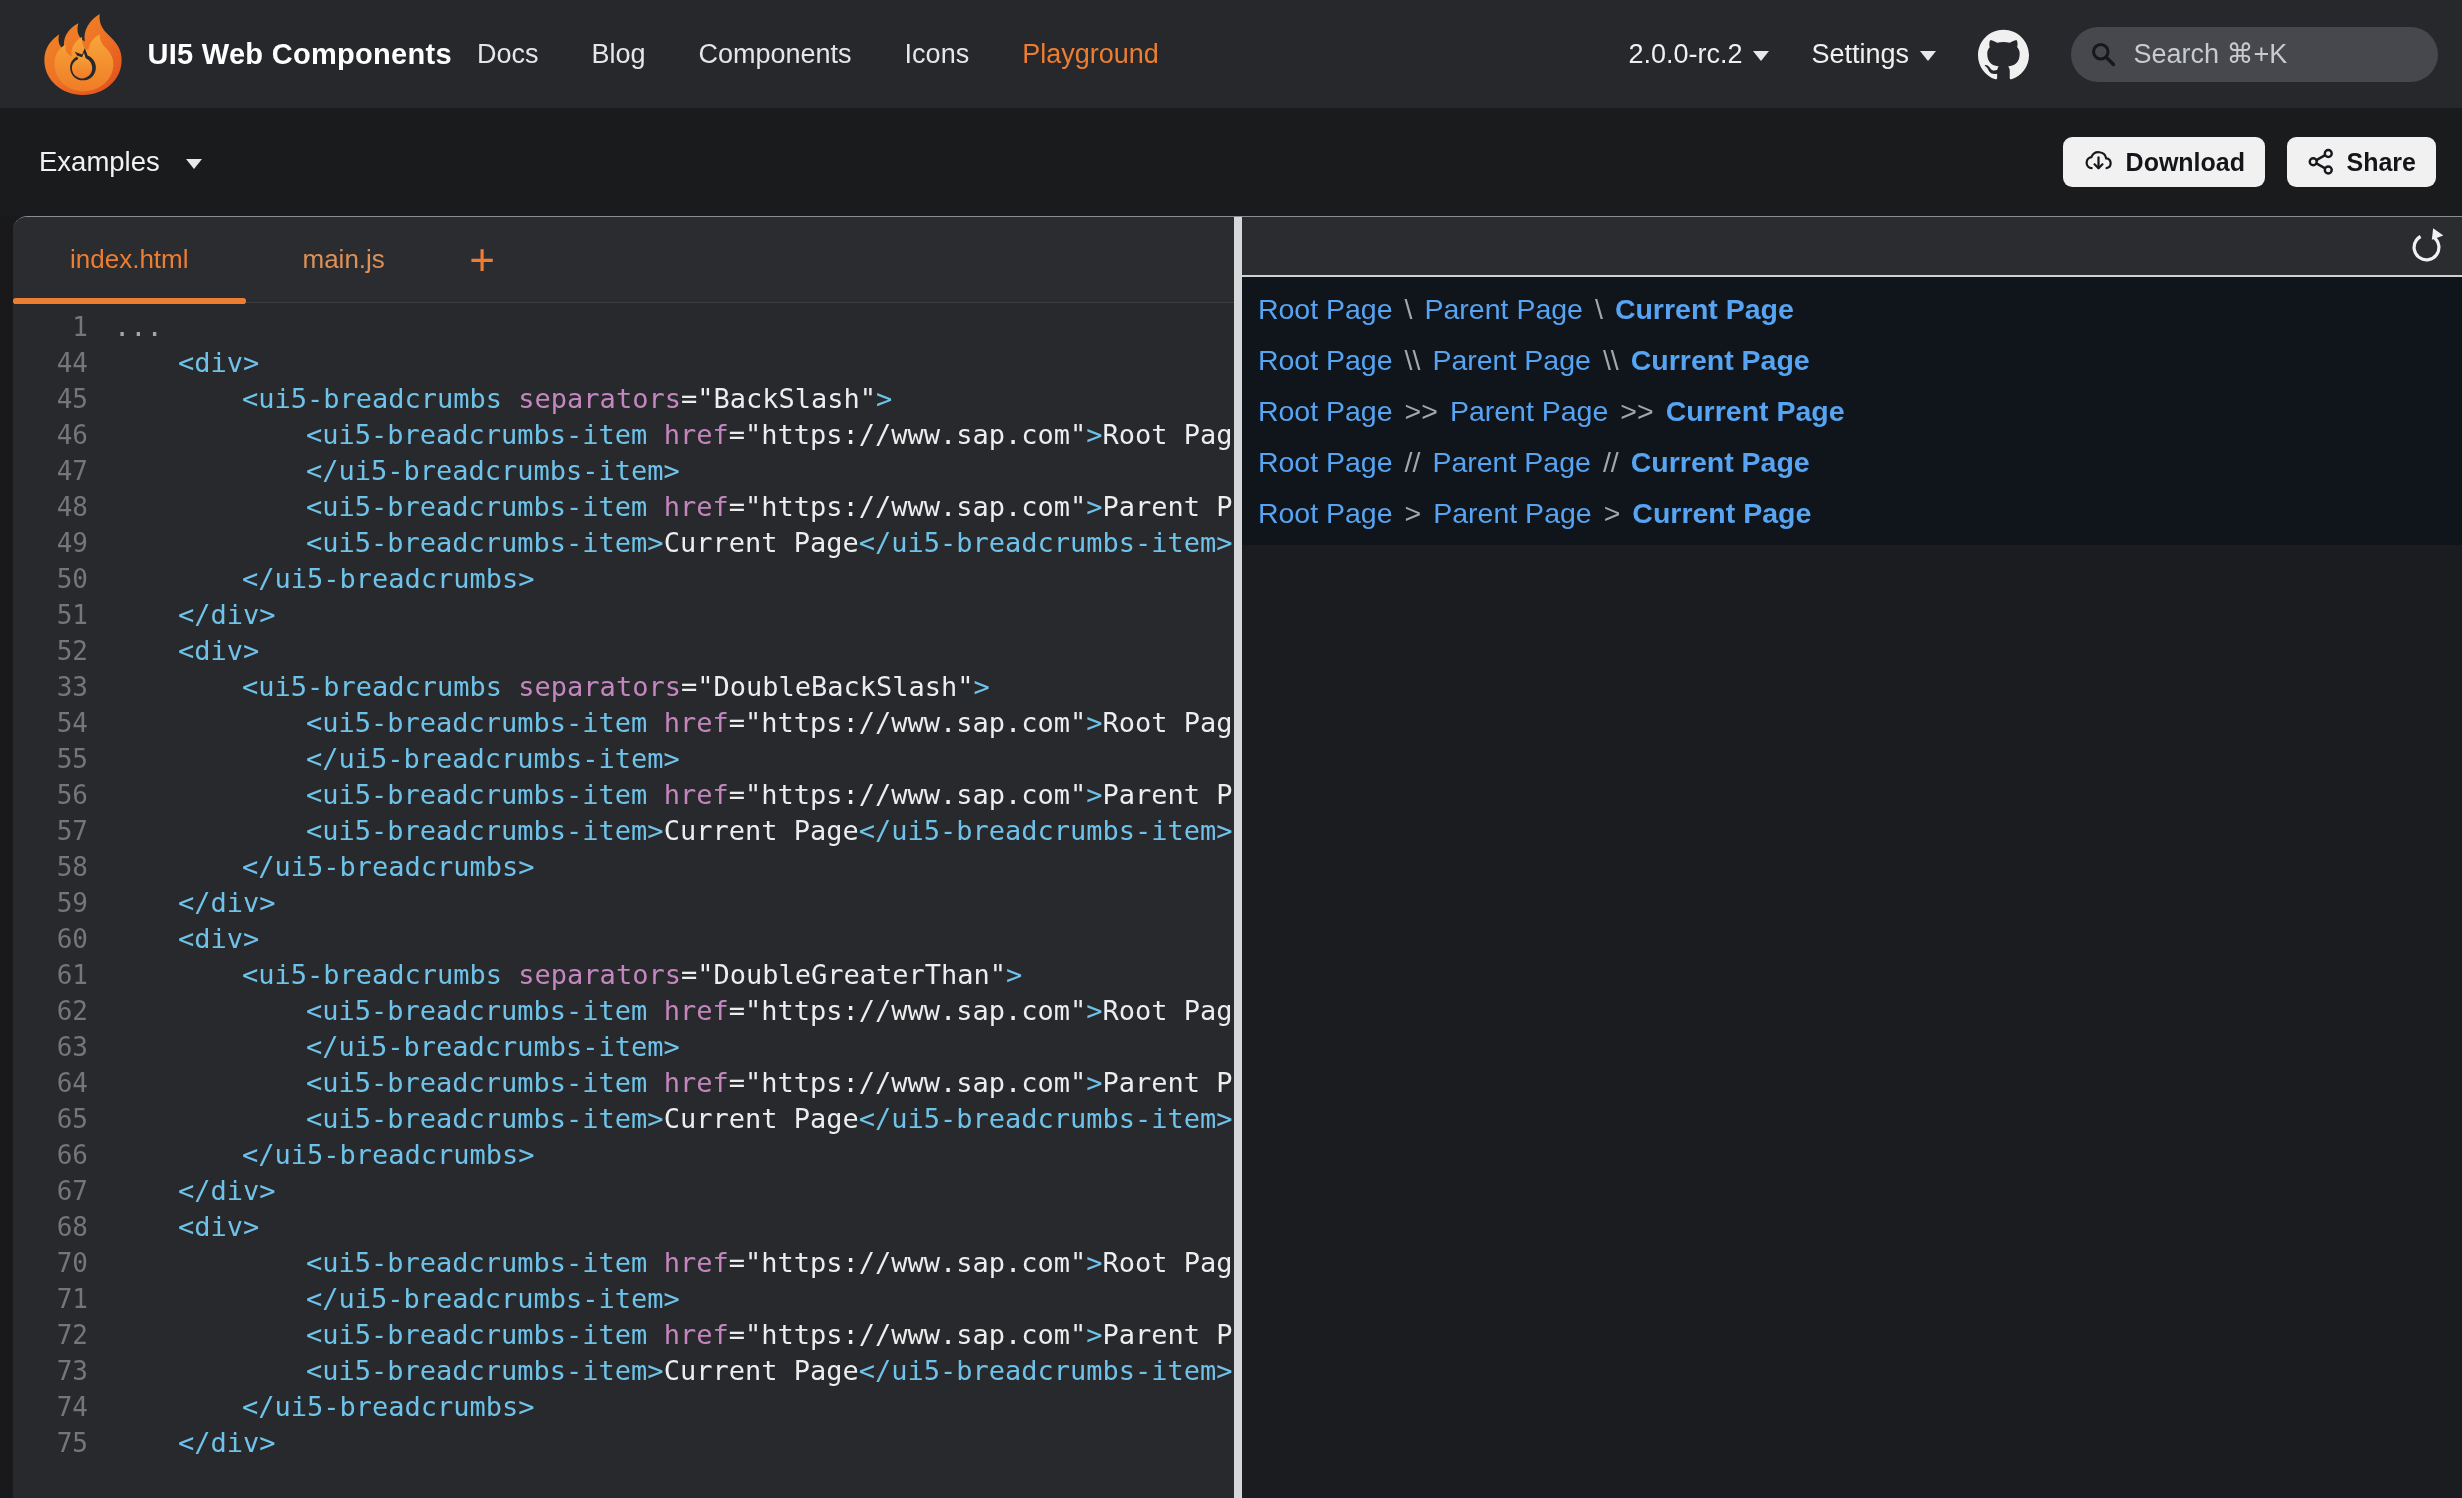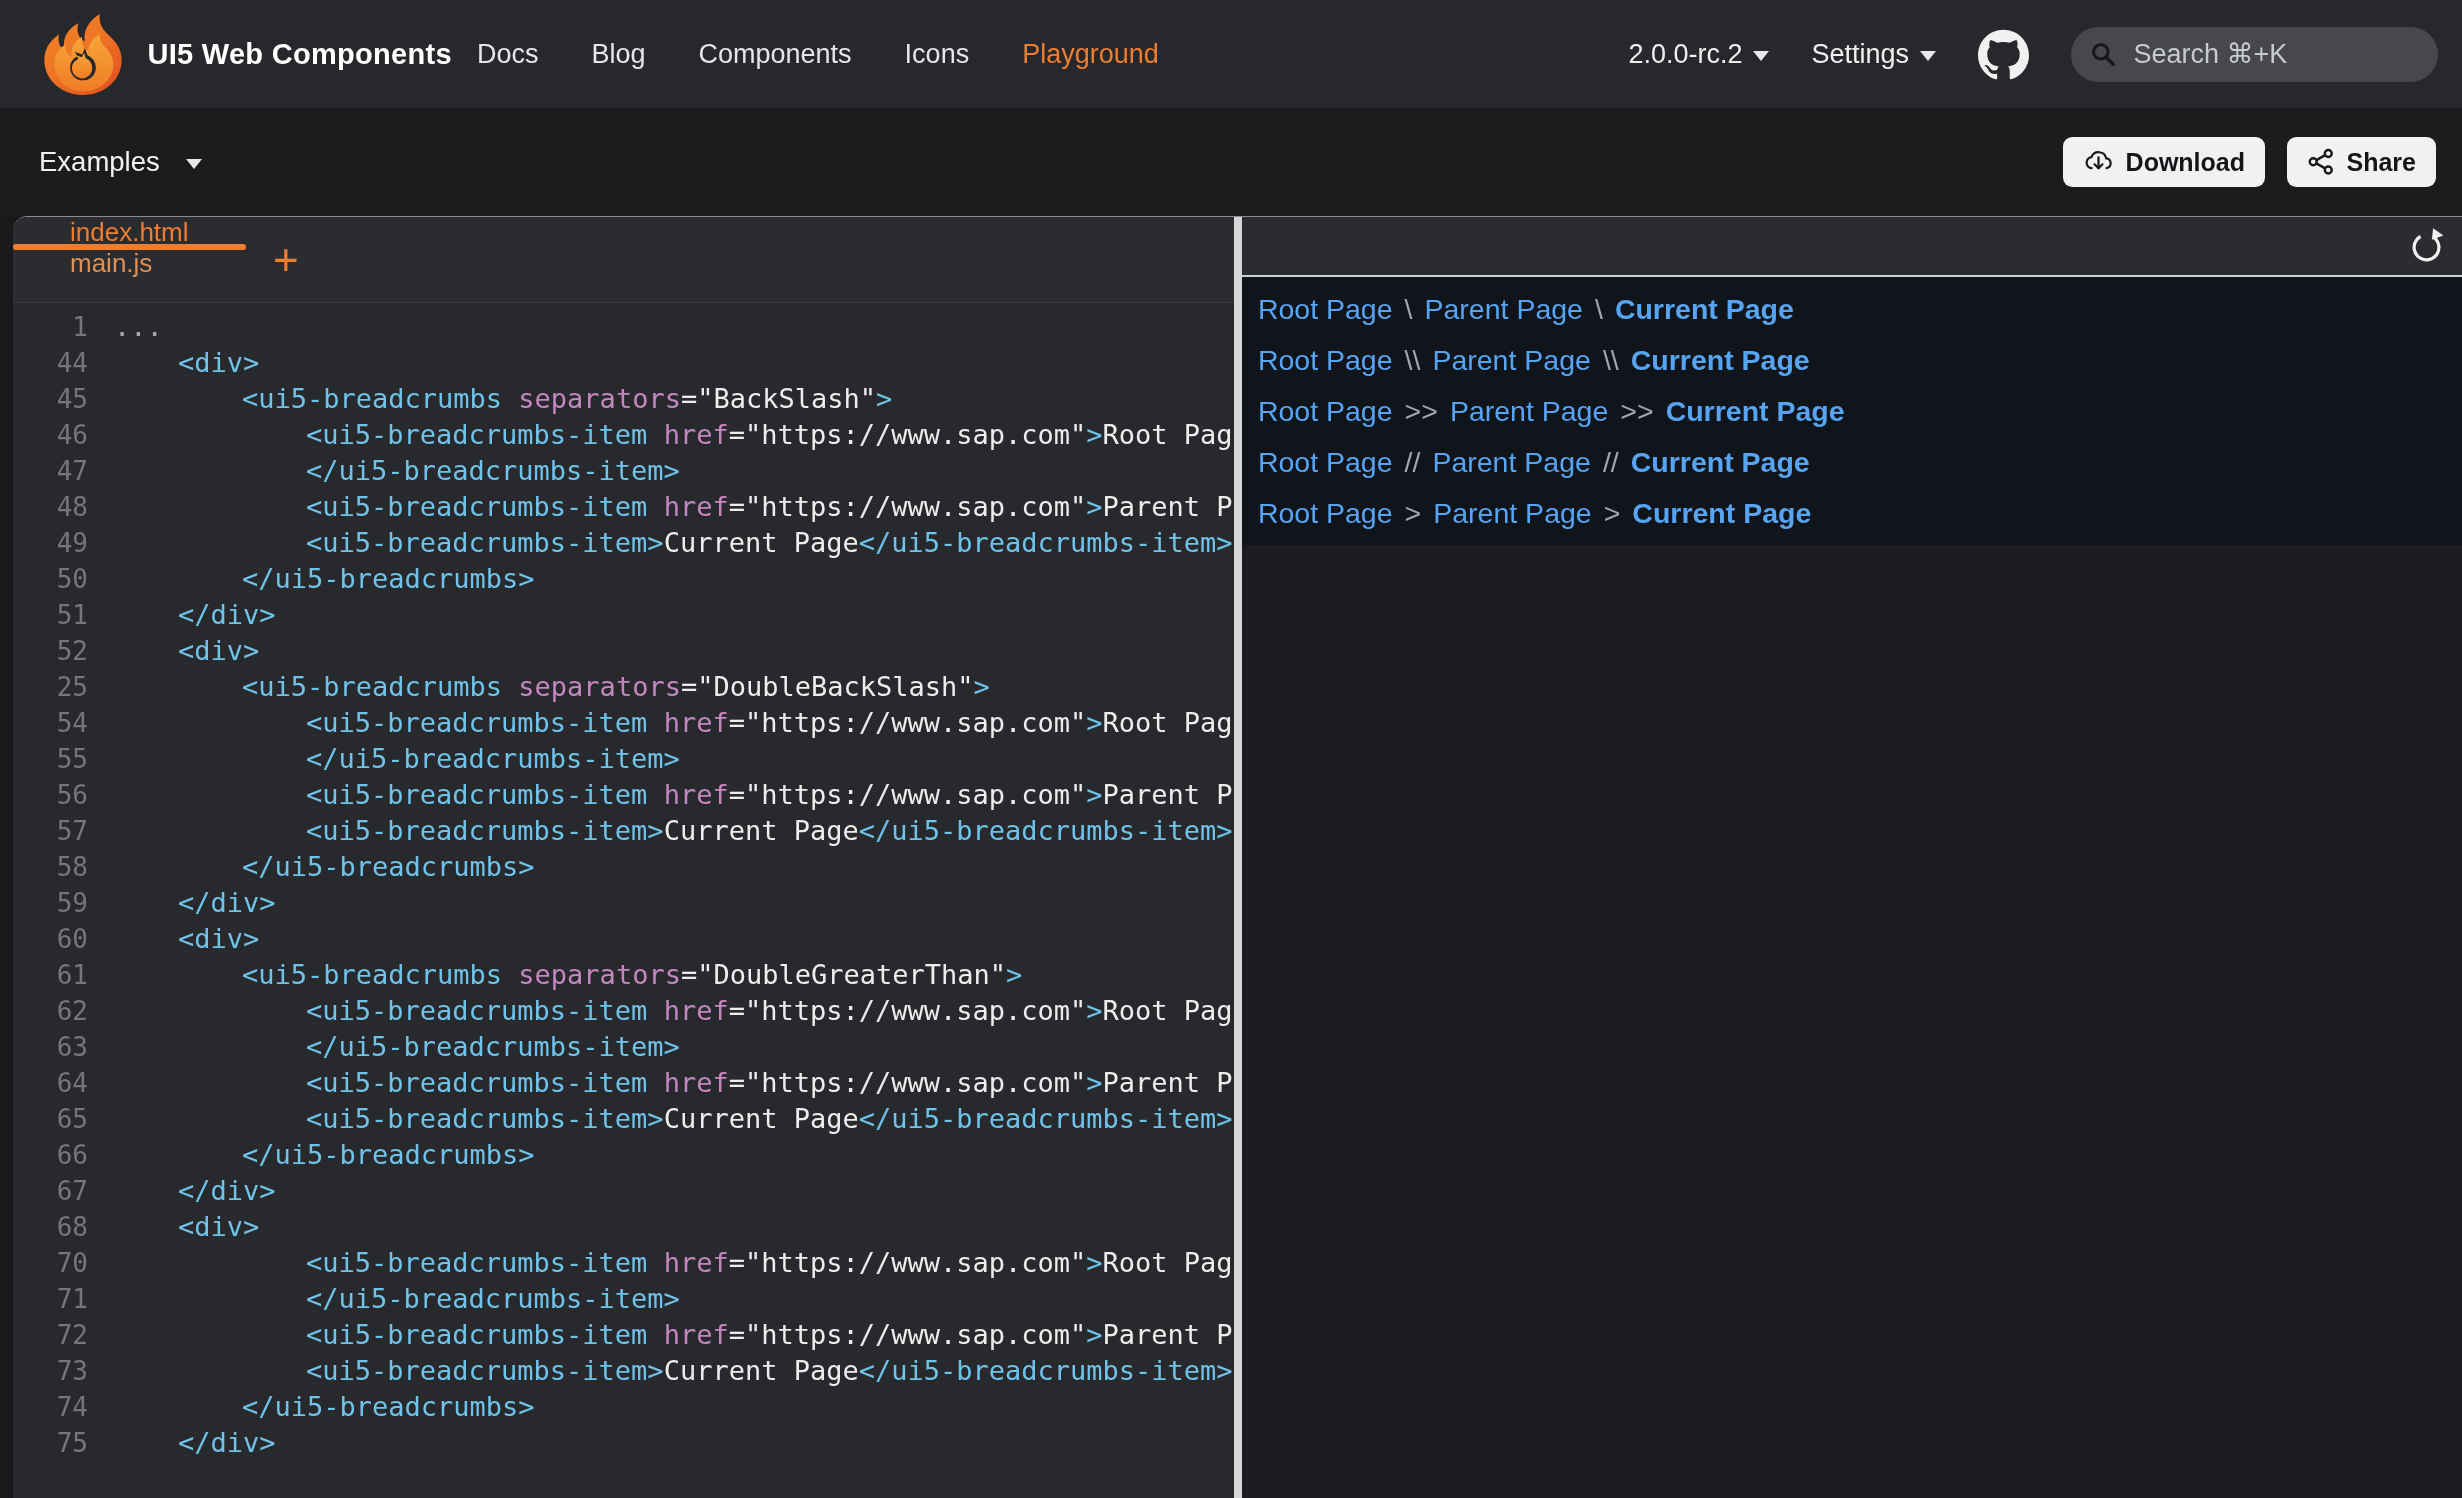--- a/index.html
+++ b/index.html
@@ -180,38 +180,38 @@
     </span>
     <span>Share</span>
   </button>
 </div>
 
 <div class="main">
   <div class="content">
 
     <section class="editor-panel">
       <div class="tabbar">
-        <div id="tabs" style="display:flex;align-items:stretch;flex-direction:column;">
+        <div id="tabs" style="display:flex;align-items:stretch;">
             <span class="tab active">index.html</span>
             <span class="tab">main.js</span>
           </div>
         <div class="tab-plus">+</div>
       </div>
       <div class="code" id="code-lines">
           <div class="code-line"><span class="ln">1</span><span class="code-text" style="padding-left: 0px;"><span class="tok-muted">...</span></span></div>
           <div class="code-line"><span class="ln">44</span><span class="code-text" style="padding-left: 64px;"><span class="tok-tag">&lt;div&gt;</span></span></div>
           <div class="code-line"><span class="ln">45</span><span class="code-text" style="padding-left: 128px;"><span class="tok-tag">&lt;ui5-breadcrumbs </span><span class="tok-attr">separators</span><span class="tok-plain">="BackSlash"</span><span class="tok-tag">&gt;</span></span></div>
           <div class="code-line"><span class="ln">46</span><span class="code-text" style="padding-left: 192px;"><span class="tok-tag">&lt;ui5-breadcrumbs-item </span><span class="tok-attr">href</span><span class="tok-plain">="https://www.sap.com"</span><span class="tok-tag">&gt;</span><span class="tok-plain">Root Page</span></span></div>
           <div class="code-line"><span class="ln">47</span><span class="code-text" style="padding-left: 192px;"><span class="tok-tag">&lt;/ui5-breadcrumbs-item&gt;</span></span></div>
           <div class="code-line"><span class="ln">48</span><span class="code-text" style="padding-left: 192px;"><span class="tok-tag">&lt;ui5-breadcrumbs-item </span><span class="tok-attr">href</span><span class="tok-plain">="https://www.sap.com"</span><span class="tok-tag">&gt;</span><span class="tok-plain">Parent Page</span></span></div>
           <div class="code-line"><span class="ln">49</span><span class="code-text" style="padding-left: 192px;"><span class="tok-tag">&lt;ui5-breadcrumbs-item&gt;</span><span class="tok-plain">Current Page</span><span class="tok-tag">&lt;/ui5-breadcrumbs-item&gt;</span></span></div>
           <div class="code-line"><span class="ln">50</span><span class="code-text" style="padding-left: 128px;"><span class="tok-tag">&lt;/ui5-breadcrumbs&gt;</span></span></div>
           <div class="code-line"><span class="ln">51</span><span class="code-text" style="padding-left: 64px;"><span class="tok-tag">&lt;/div&gt;</span></span></div>
           <div class="code-line"><span class="ln">52</span><span class="code-text" style="padding-left: 64px;"><span class="tok-tag">&lt;div&gt;</span></span></div>
-          <div class="code-line"><span class="ln">25</span><span class="code-text" style="padding-left: 128px;"><span class="tok-tag">&lt;ui5-breadcrumbs </span><span class="tok-attr">separators</span><span class="tok-plain">="DoubleBackSlash"</span><span class="tok-tag">&gt;</span></span></div>
+          <div class="code-line"><span class="ln">33</span><span class="code-text" style="padding-left: 128px;"><span class="tok-tag">&lt;ui5-breadcrumbs </span><span class="tok-attr">separators</span><span class="tok-plain">="DoubleBackSlash"</span><span class="tok-tag">&gt;</span></span></div>
           <div class="code-line"><span class="ln">54</span><span class="code-text" style="padding-left: 192px;"><span class="tok-tag">&lt;ui5-breadcrumbs-item </span><span class="tok-attr">href</span><span class="tok-plain">="https://www.sap.com"</span><span class="tok-tag">&gt;</span><span class="tok-plain">Root Page</span></span></div>
           <div class="code-line"><span class="ln">55</span><span class="code-text" style="padding-left: 192px;"><span class="tok-tag">&lt;/ui5-breadcrumbs-item&gt;</span></span></div>
           <div class="code-line"><span class="ln">56</span><span class="code-text" style="padding-left: 192px;"><span class="tok-tag">&lt;ui5-breadcrumbs-item </span><span class="tok-attr">href</span><span class="tok-plain">="https://www.sap.com"</span><span class="tok-tag">&gt;</span><span class="tok-plain">Parent Page</span></span></div>
           <div class="code-line"><span class="ln">57</span><span class="code-text" style="padding-left: 192px;"><span class="tok-tag">&lt;ui5-breadcrumbs-item&gt;</span><span class="tok-plain">Current Page</span><span class="tok-tag">&lt;/ui5-breadcrumbs-item&gt;</span></span></div>
           <div class="code-line"><span class="ln">58</span><span class="code-text" style="padding-left: 128px;"><span class="tok-tag">&lt;/ui5-breadcrumbs&gt;</span></span></div>
           <div class="code-line"><span class="ln">59</span><span class="code-text" style="padding-left: 64px;"><span class="tok-tag">&lt;/div&gt;</span></span></div>
           <div class="code-line"><span class="ln">60</span><span class="code-text" style="padding-left: 64px;"><span class="tok-tag">&lt;div&gt;</span></span></div>
           <div class="code-line"><span class="ln">61</span><span class="code-text" style="padding-left: 128px;"><span class="tok-tag">&lt;ui5-breadcrumbs </span><span class="tok-attr">separators</span><span class="tok-plain">="DoubleGreaterThan"</span><span class="tok-tag">&gt;</span></span></div>
           <div class="code-line"><span class="ln">62</span><span class="code-text" style="padding-left: 192px;"><span class="tok-tag">&lt;ui5-breadcrumbs-item </span><span class="tok-attr">href</span><span class="tok-plain">="https://www.sap.com"</span><span class="tok-tag">&gt;</span><span class="tok-plain">Root Page</span></span></div>
           <div class="code-line"><span class="ln">63</span><span class="code-text" style="padding-left: 192px;"><span class="tok-tag">&lt;/ui5-breadcrumbs-item&gt;</span></span></div>

